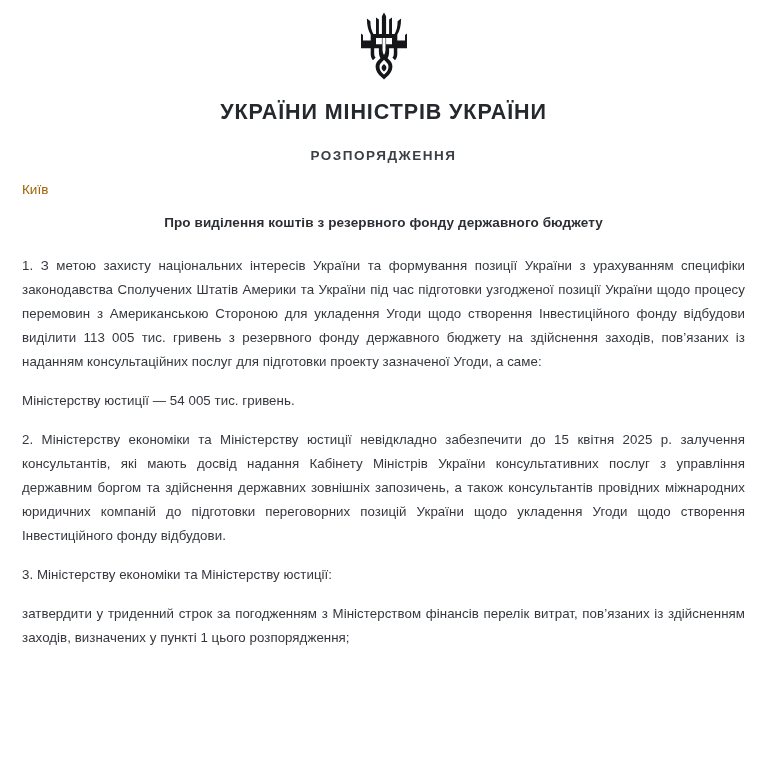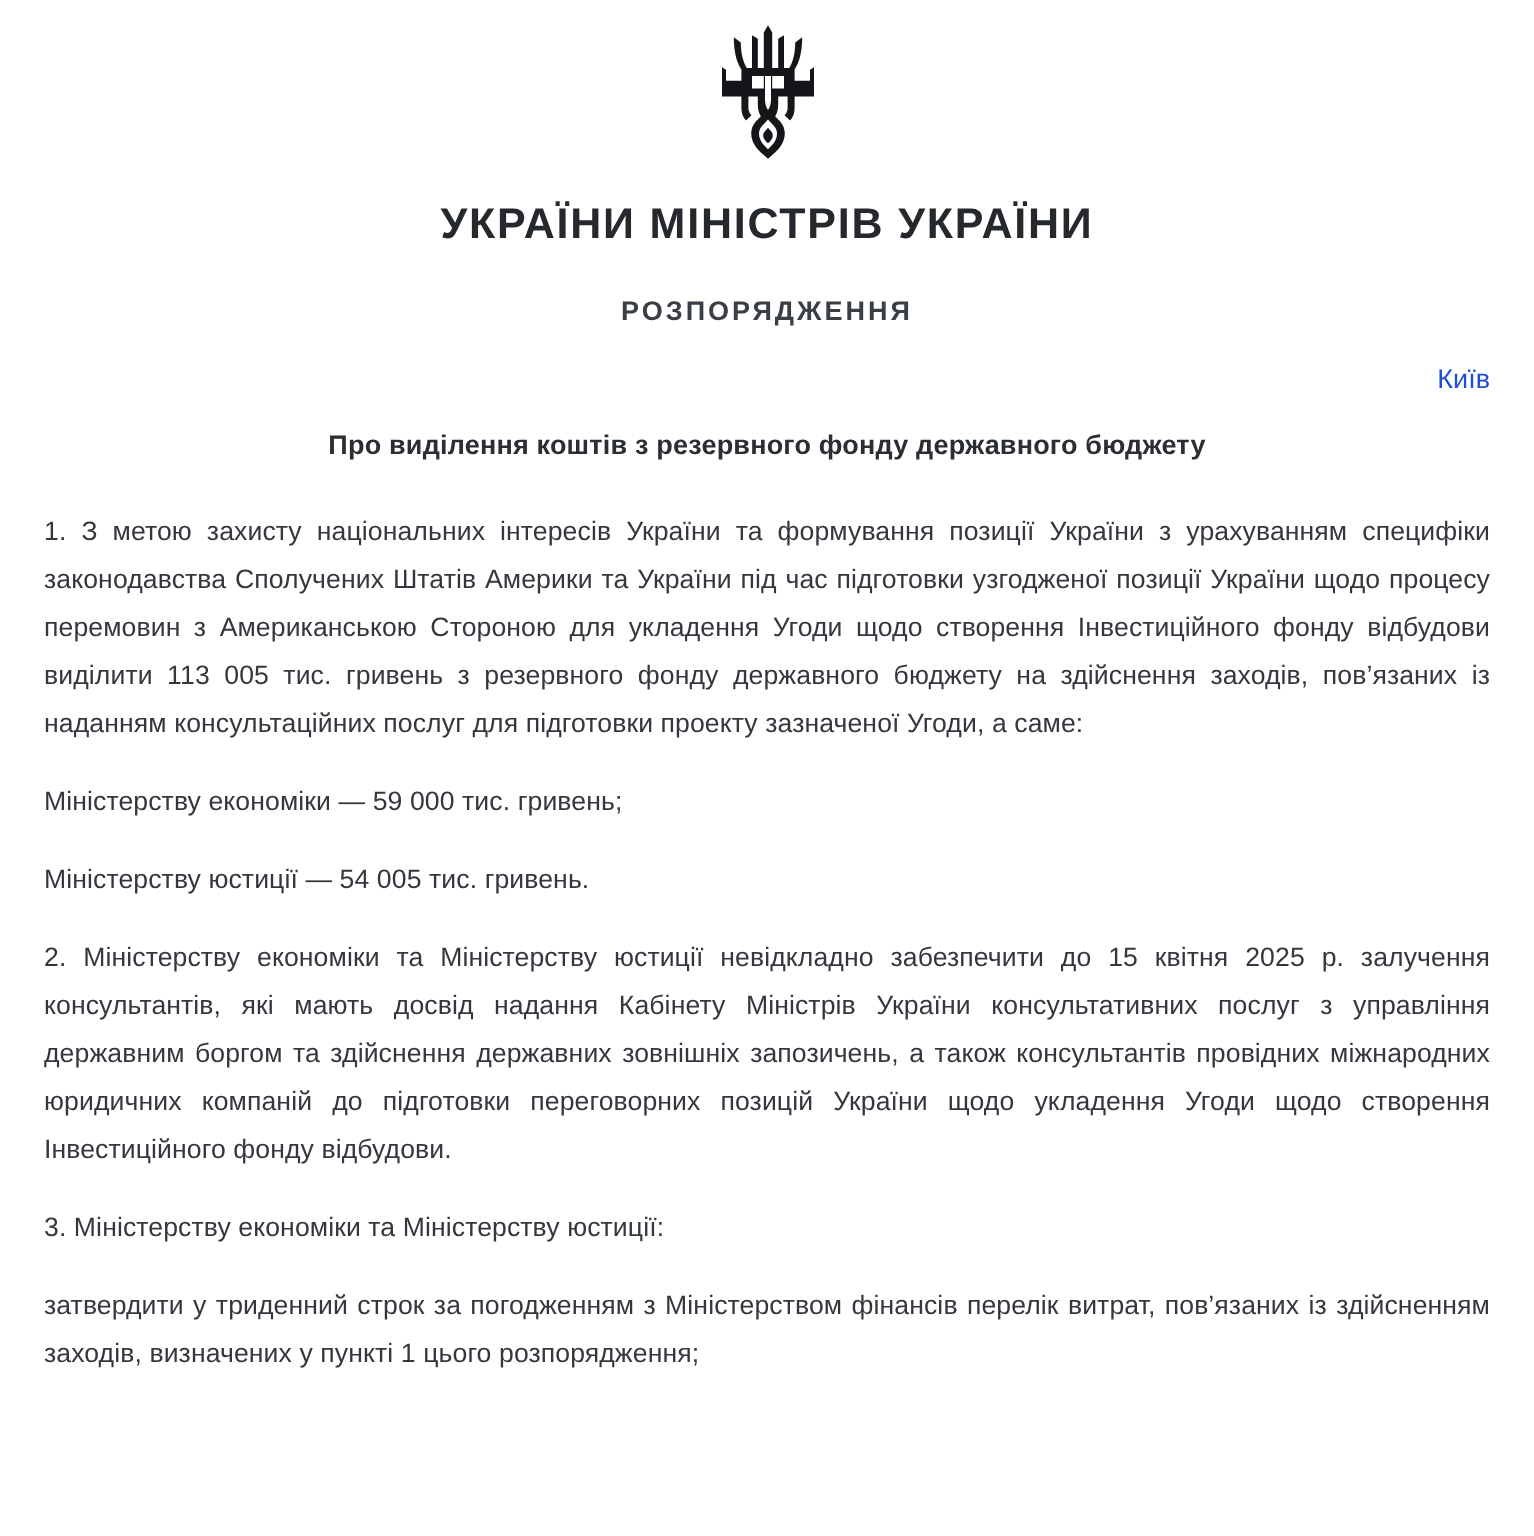--- a/index.html
+++ b/index.html
@@ -56,24 +56,24 @@
   .doc-date {
     margin: 22px 0 0 0;
     text-align: center;
     font-size: 13.5px;
     font-weight: 400;
     color: #3a3f45;
     letter-spacing: 0.2px;
   }
   .doc-city {
     margin: 19px 0 0 0;
-    text-align: right;
+    text-align: left;
     font-size: 13.5px;
     font-weight: 400;
-    color: #1d4ed8;
+    color: #a16207;
   }
   .doc-subject {
     margin: 18px 0 0 0;
     text-align: center;
     font-size: 13.5px;
     font-weight: 700;
     color: #2b2f34;
     letter-spacing: 0.1px;
   }
 
@@ -112,20 +112,19 @@
 
   <div class="doc-kind">РОЗПОРЯДЖЕННЯ</div>
 
 
   <div class="doc-city">Київ</div>
 
   <div class="doc-subject">Про виділення коштів з резервного фонду державного бюджету</div>
 
   <div class="body-block">
       <p class="para">1. З метою захисту національних інтересів України та формування позиції України з урахуванням специфіки законодавства Сполучених Штатів Америки та України під час підготовки узгодженої позиції України щодо процесу перемовин з Американською Стороною для укладення Угоди щодо створення Інвестиційного фонду відбудови виділити 113 005 тис. гривень з резервного фонду державного бюджету на здійснення заходів, пов’язаних із наданням консультаційних послуг для підготовки проекту зазначеної Угоди, а саме:</p>
-      <p class="para nojustify">Міністерству економіки — 59 000 тис. гривень;</p>
       <p class="para nojustify">Міністерству юстиції — 54 005 тис. гривень.</p>
       <p class="para">2. Міністерству економіки та Міністерству юстиції невідкладно забезпечити до 15 квітня 2025 р. залучення консультантів, які мають досвід надання Кабінету Міністрів України консультативних послуг з управління державним боргом та здійснення державних зовнішніх запозичень, а також консультантів провідних міжнародних юридичних компаній до підготовки переговорних позицій України щодо укладення Угоди щодо створення Інвестиційного фонду відбудови.</p>
       <p class="para nojustify">3. Міністерству економіки та Міністерству юстиції:</p>
       <p class="para">затвердити у триденний строк за погодженням з Міністерством фінансів перелік витрат, пов’язаних із здійсненням заходів, визначених у пункті 1 цього розпорядження;</p>
     </div>
 
 </div>
 
 </body></html>

